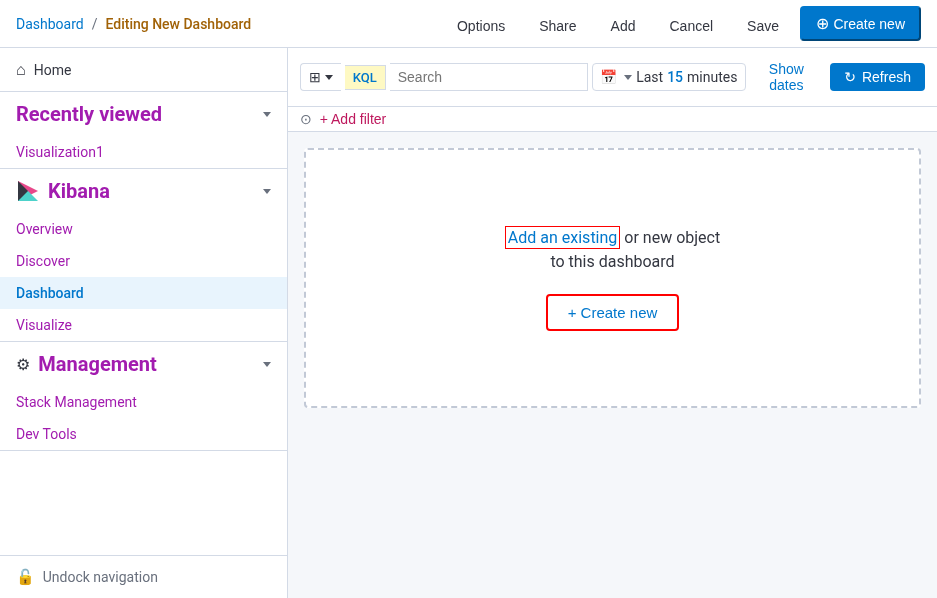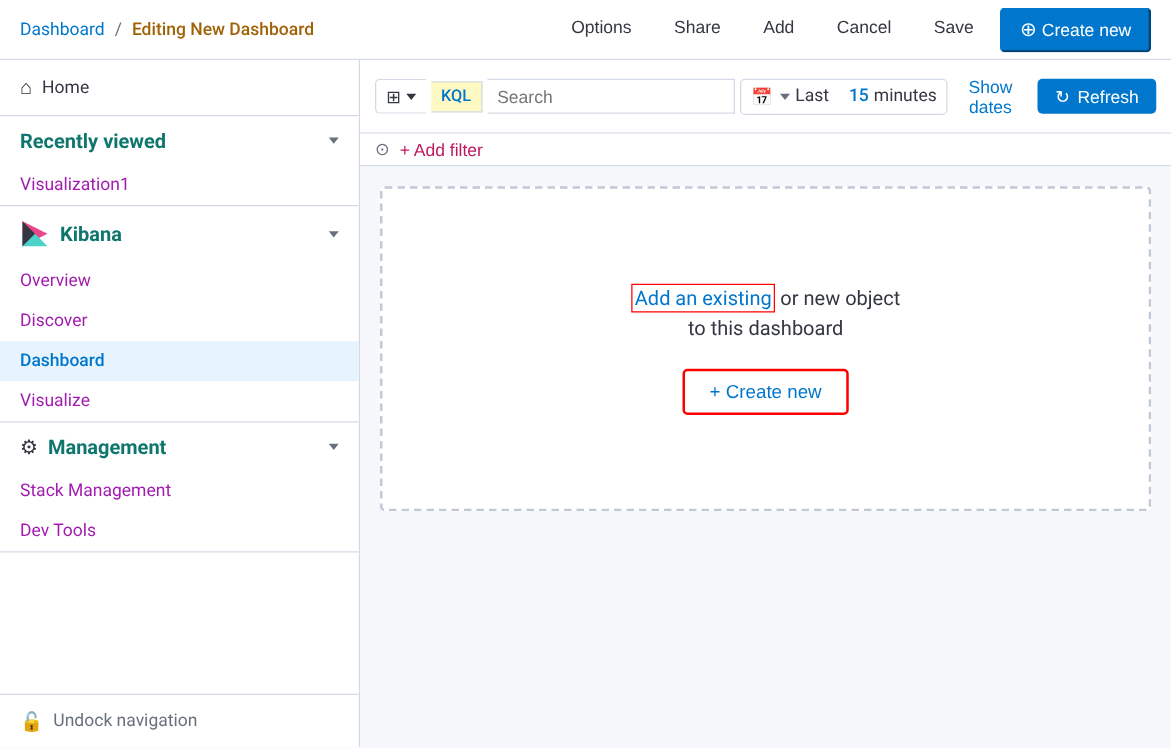--- a/index.html
+++ b/index.html
@@ -23,21 +23,21 @@
       color: #69707d;
     }
     .top-nav-left .breadcrumb-link {
       color: #0077cc;
       cursor: pointer;
     }
     .top-nav-left .separator { color: #69707d; }
     .top-nav-left .current { color: #a16207; font-weight: 500; }
     .top-nav-right {
       display: flex;
-      align-items: flex-start;
+      align-items: flex-end;
       gap: 8px;
     }
     .nav-btn {
       padding: 6px 12px;
       border-radius: 4px;
       border: 1px solid transparent;
       cursor: pointer;
       font-size: 14px;
       background: transparent;
       color: #343741;
@@ -87,22 +87,22 @@
     }
     .sidebar-section-header {
       display: flex;
       align-items: center;
       justify-content: space-between;
       padding: 10px 16px;
       cursor: pointer;
     }
     .sidebar-section-title {
       font-weight: 700;
-      font-size: 16px;
-      color: #0f766e;
+      font-size: 20px;
+      color: #a21caf;
     }
     .sidebar-item {
       padding: 8px 16px;
       cursor: pointer;
       font-size: 14px;
       color: #a21caf;
     }
     .sidebar-item.active {
       background: #e8f4fd;
       color: #0077cc;
@@ -191,21 +191,21 @@
       gap: 4px;
       padding: 5px 8px;
       border: 1px solid #d3dae6;
       border-radius: 4px;
       background: #fff;
       cursor: pointer;
       margin-left: 4px;
       font-size: 14px;
     }
     .time-value { color: #343741; }
-    .time-highlight { color: #0077cc; font-weight: 500; margin-left: 12px; }
+    .time-highlight { color: #0077cc; font-weight: 500; }
     .show-dates-btn {
       padding: 5px 8px;
       background: transparent;
       border: none;
       color: #0077cc;
       cursor: pointer;
       font-size: 14px;
       margin-left: 4px;
     }
     .refresh-btn {

